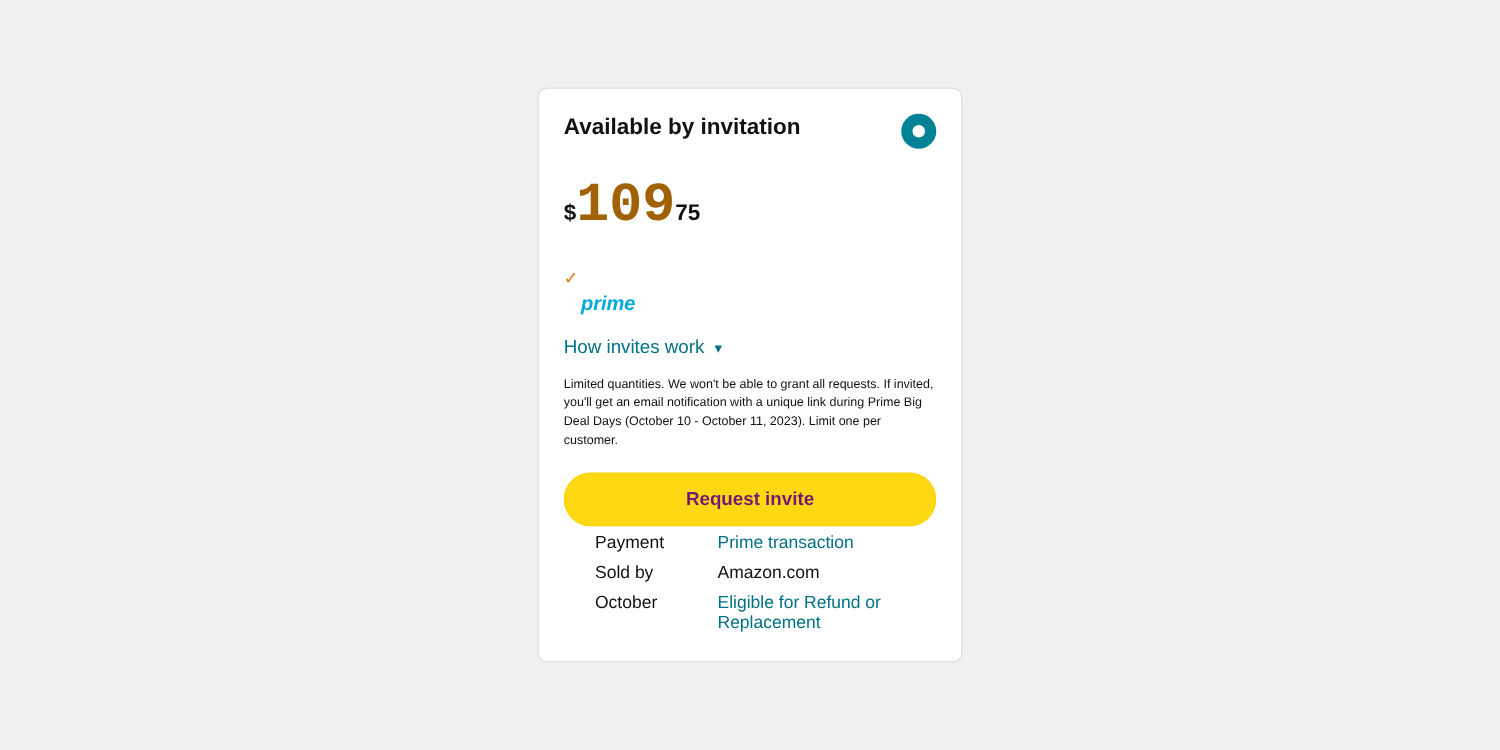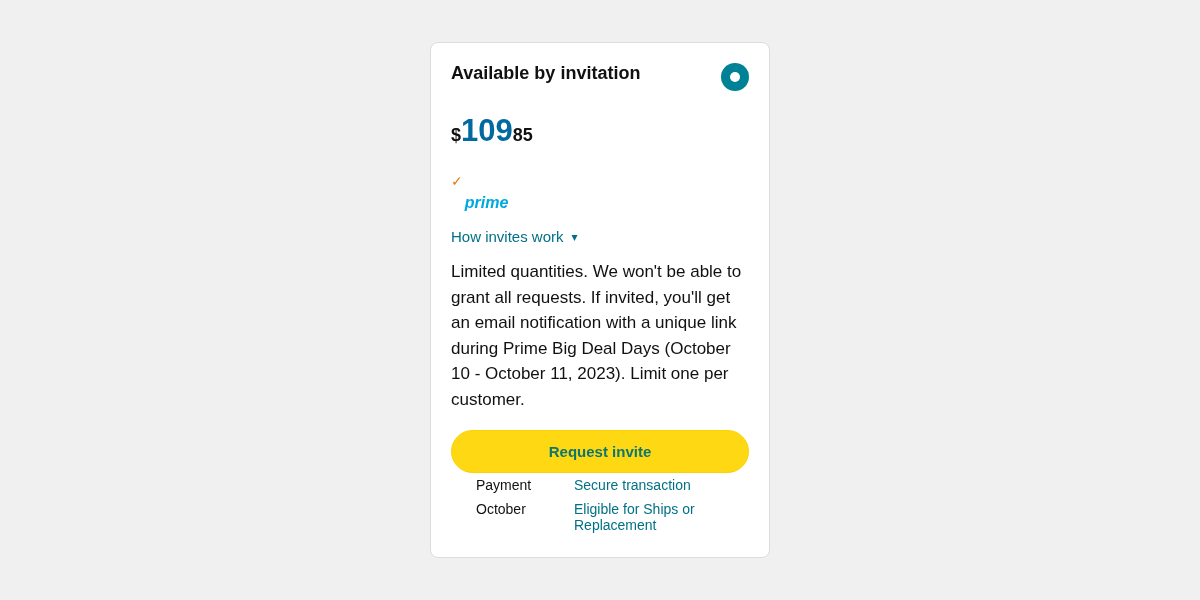--- a/index.html
+++ b/index.html
@@ -67,24 +67,25 @@
 
     .price-dollar {
       font-size: 18px;
       font-weight: bold;
       color: #111;
       vertical-align: super;
       line-height: 1;
     }
 
     .price-main {
-      font-size: 31px;
-      font-weight: bold;
-      color: #0369a1;
+      font-size: 44px;
+      font-weight: bold;
+      color: #a16207;
       line-height: 1;
+      font-family: Liberation Mono, monospace;
     }
 
     .price-cents {
       font-size: 18px;
       font-weight: bold;
       color: #111;
       vertical-align: super;
       line-height: 1;
     }
 
@@ -119,36 +120,36 @@
       text-decoration: none;
       margin-bottom: 14px;
     }
 
     .chevron-down {
       font-size: 12px;
       color: #007185;
     }
 
     .description-text {
-      font-size: 17px;
+      font-size: 10px;
       color: #111;
       line-height: 1.5;
       margin-bottom: 18px;
     }
 
     .request-btn {
       display: block;
       width: 100%;
       padding: 12px 20px;
       background: #ffd814;
       border: 1px solid #fcd200;
       border-radius: 24px;
       font-size: 15px;
       font-weight: bold;
-      color: #0f766e;
+      color: #701a75;
       cursor: pointer;
       text-align: center;
     }
 
     .info-table {
       width: 100%;
       border-collapse: collapse;
       margin-left: 25px;
     }
 
@@ -182,42 +183,46 @@
   <div class="header-row">
     <span class="available-title">Available by invitation</span>
     <div class="invitation-icon">
       <div class="invitation-icon-inner"></div>
     </div>
   </div>
 
   <div class="price-row">
     <span class="price-dollar">$</span>
     <span class="price-main">109</span>
-    <span class="price-cents">85</span>
+    <span class="price-cents">75</span>
   </div>
 
   <div class="prime-row">
     <span class="prime-check">✓</span>
     <span class="prime-text">prime</span>
   </div>
 
   <a class="how-invites-link">
     <span>How invites work</span>
     <span class="chevron-down">▾</span>
   </a>
 
   <p class="description-text">Limited quantities. We won't be able to grant all requests. If invited, you'll get an email notification with a unique link during Prime Big Deal Days (October 10 - October 11, 2023). Limit one per customer.</p>
 
   <button class="request-btn">Request invite</button>
 
   <table class="info-table">
     <tbody id="info-tbody">
     <tr>
           <td>Payment</td>
-          <td><a class="link-text">Secure transaction</a></td>
+          <td><a class="link-text">Prime transaction</a></td>
+        </tr>
+        <tr>
+          <td>Sold by</td>
+          <td>Amazon.com</td>
         </tr>
         <tr>
           <td>October</td>
-          <td><a class="link-text">Eligible for Ships or Replacement</a></td>
+          <td><a class="link-text">Eligible for Refund or Replacement</a></td>
         </tr>
       </tbody>
   </table>
 </div>
 
 </body></html>

